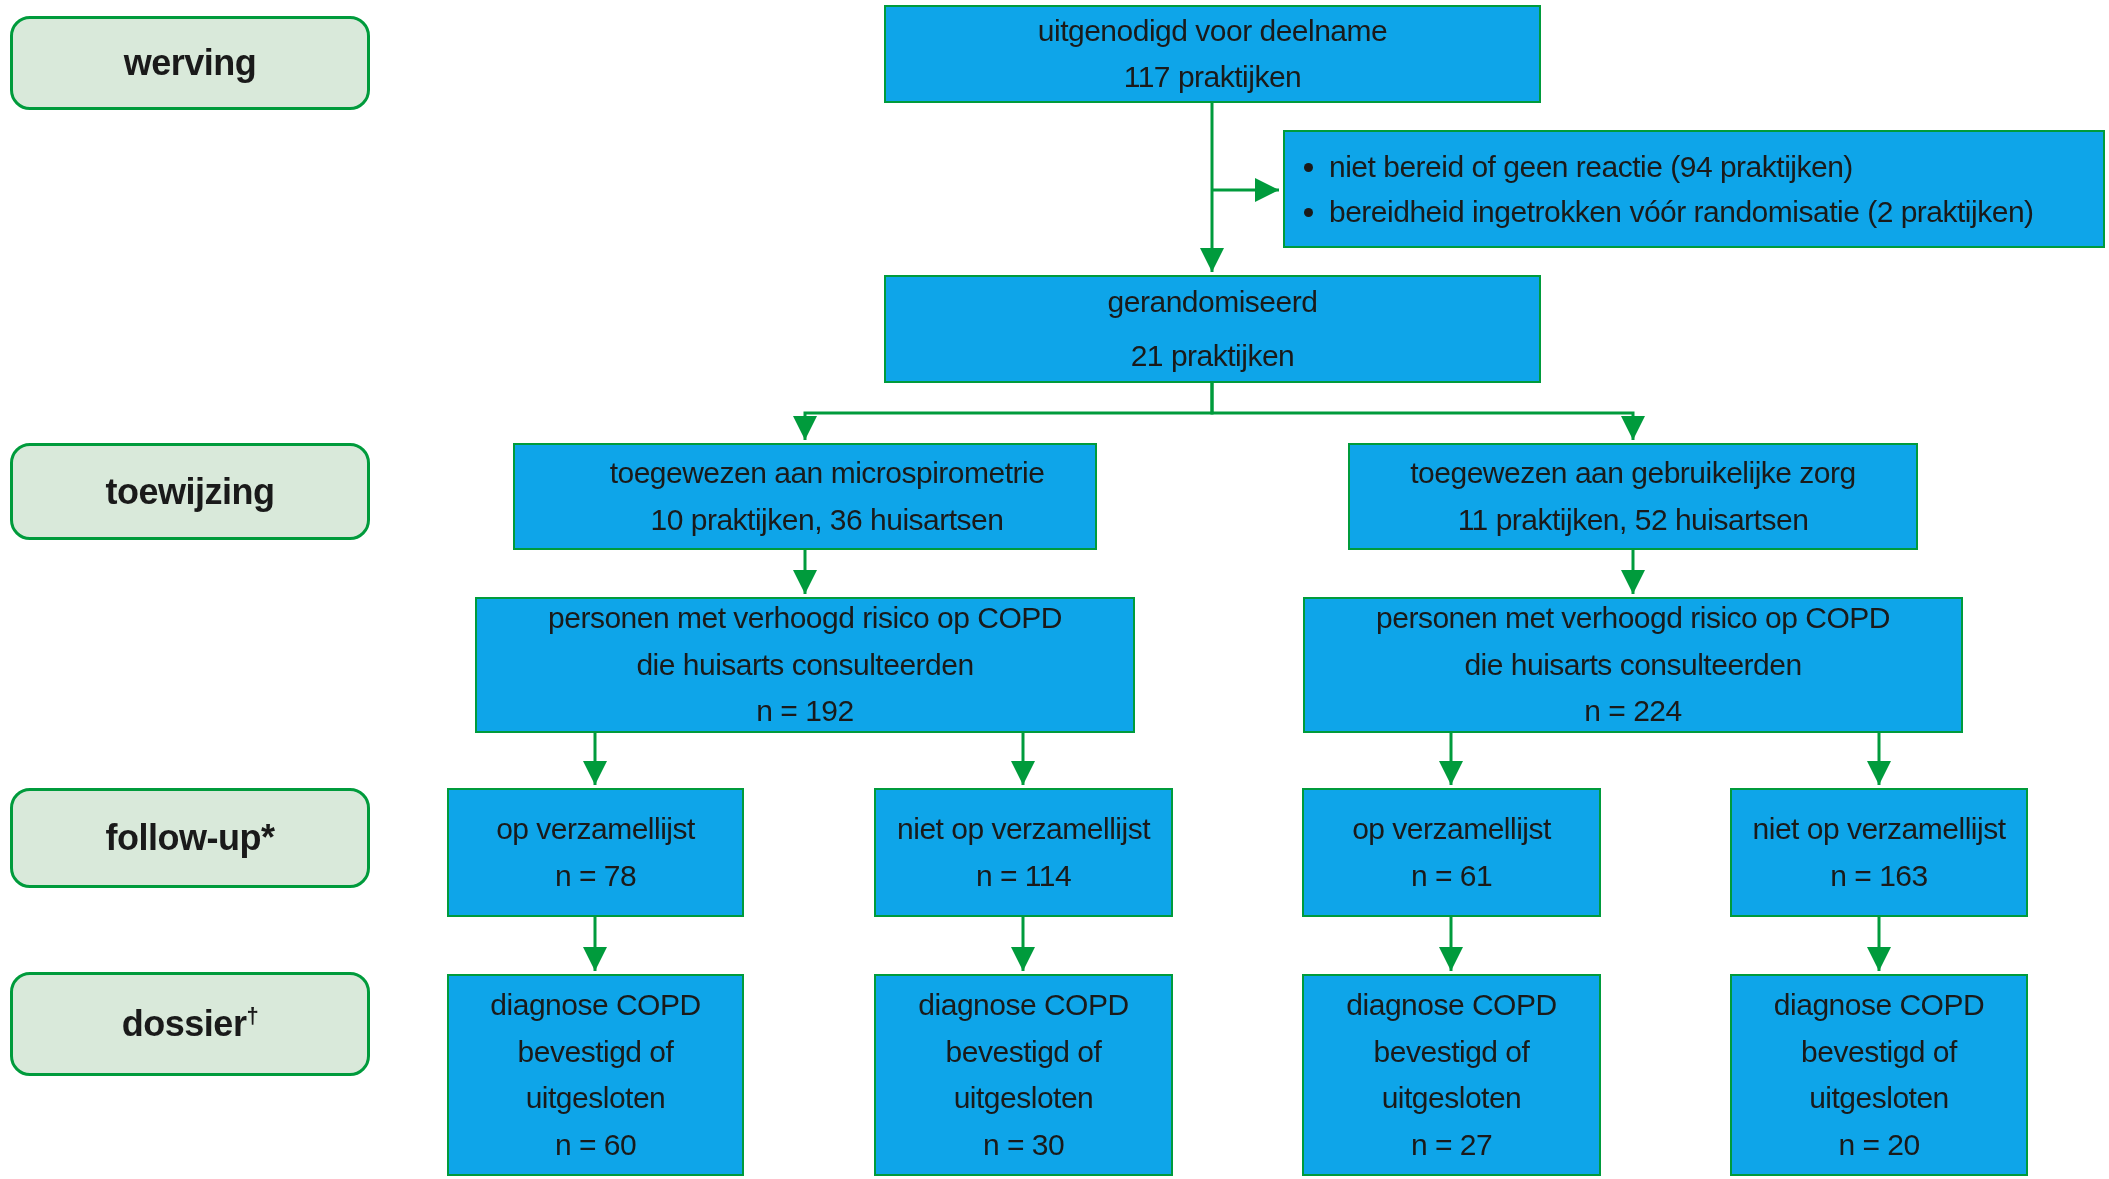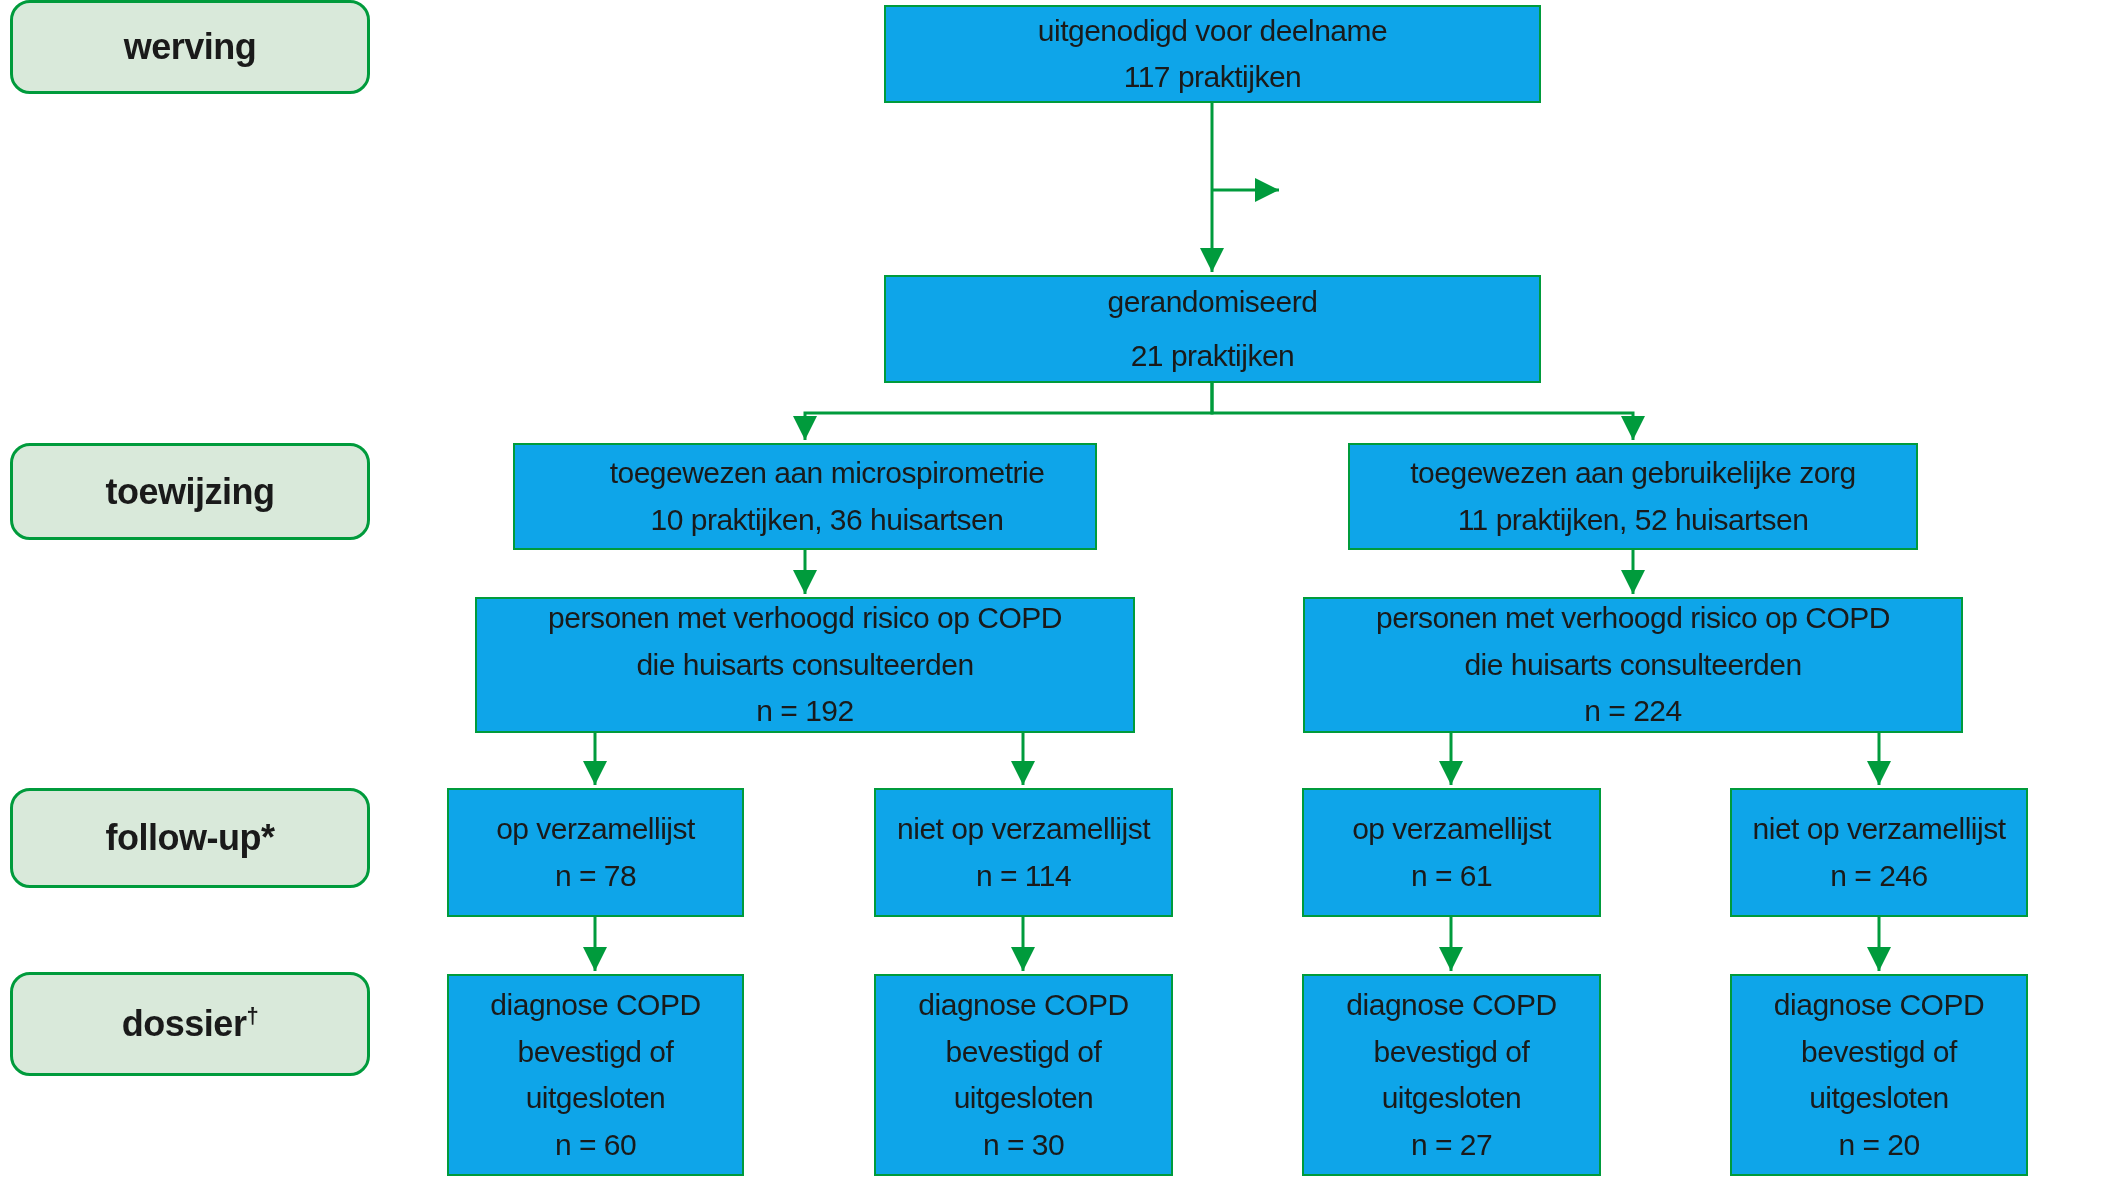--- a/index.html
+++ b/index.html
@@ -62,39 +62,45 @@
       <line x1="1023" y1="733" x2="1023" y2="785" marker-end="url(#arrow)"></line>
       <line x1="1451" y1="733" x2="1451" y2="785" marker-end="url(#arrow)"></line>
       <line x1="1879" y1="733" x2="1879" y2="785" marker-end="url(#arrow)"></line>
       <line x1="595" y1="917" x2="595" y2="971" marker-end="url(#arrow)"></line>
       <line x1="1023" y1="917" x2="1023" y2="971" marker-end="url(#arrow)"></line>
       <line x1="1451" y1="917" x2="1451" y2="971" marker-end="url(#arrow)"></line>
       <line x1="1879" y1="917" x2="1879" y2="971" marker-end="url(#arrow)"></line>
     </g>
   </svg>
 
-  <div class="stage-label" style="left:10px;top:0;width:360px;height:94px;align-items:center;">
+  <div class="stage-label" style="left:10px;top:16px;width:360px;height:94px;align-items:center;">
     <span>werving</span>
   </div>
   <div class="stage-label" style="left:10px;top:443px;width:360px;height:97px;">
     <span>toewijzing</span>
   </div>
   <div class="stage-label" style="left:10px;top:788px;width:360px;height:100px;">
     <span>follow-up*</span>
   </div>
   <div class="stage-label" style="left:10px;top:972px;width:360px;height:104px;">
     <span>dossier</span>
       <sup>†</sup>
   </div>
 
   <div class="node" style="left:884px;top:5px;width:657px;height:98px;">
     <div>uitgenodigd voor deelname</div>
     <div>117 praktijken</div>
   </div>
 
+  <div class="node bullets" style="left:1283px;top:130px;width:822px;height:118px;">
+    <ul>
+      <li>niet bereid of geen reactie (94 praktijken)</li>
+      <li>bereidheid ingetrokken vóór randomisatie (2 praktijken)</li>
+    </ul>
+  </div>
 
   <div class="node" style="left:884px;top:275px;width:657px;height:108px;gap:8px;">
     <div>gerandomiseerd</div>
     <div>21 praktijken</div>
   </div>
 
   <div class="node" style="left:513px;top:443px;width:584px;height:107px;padding-left:44px;">
     <div>toegewezen aan microspirometrie</div>
     <div>10 praktijken, 36 huisartsen</div>
   </div>
@@ -123,21 +129,21 @@
   <div class="node" style="left:874px;top:788px;width:299px;height:129px;">
     <div>niet op verzamellijst</div>
     <div>n = 114</div>
   </div>
   <div class="node" style="left:1302px;top:788px;width:299px;height:129px;">
     <div>op verzamellijst</div>
     <div>n = 61</div>
   </div>
   <div class="node" style="left:1730px;top:788px;width:298px;height:129px;">
     <div>niet op verzamellijst</div>
-    <div>n = 246</div>
+    <div>n = 163</div>
   </div>
 
   <div class="node" style="left:447px;top:974px;width:297px;height:202px;">
     <div>diagnose COPD</div>
     <div>bevestigd of</div>
     <div>uitgesloten</div>
     <div>n = 60</div>
   </div>
   <div class="node" style="left:874px;top:974px;width:299px;height:202px;">
     <div>diagnose COPD</div>

